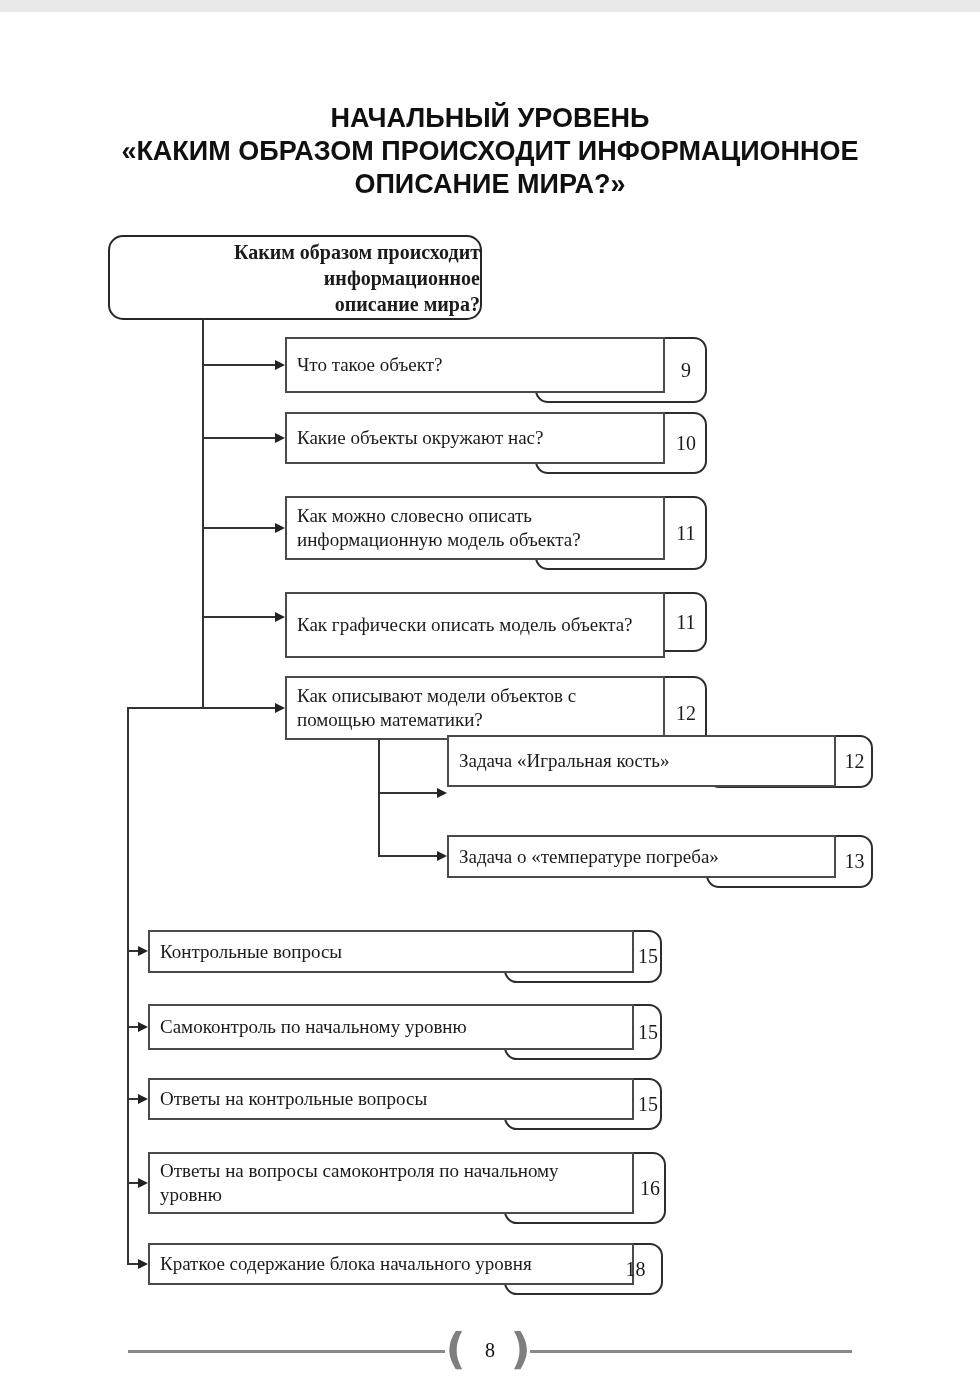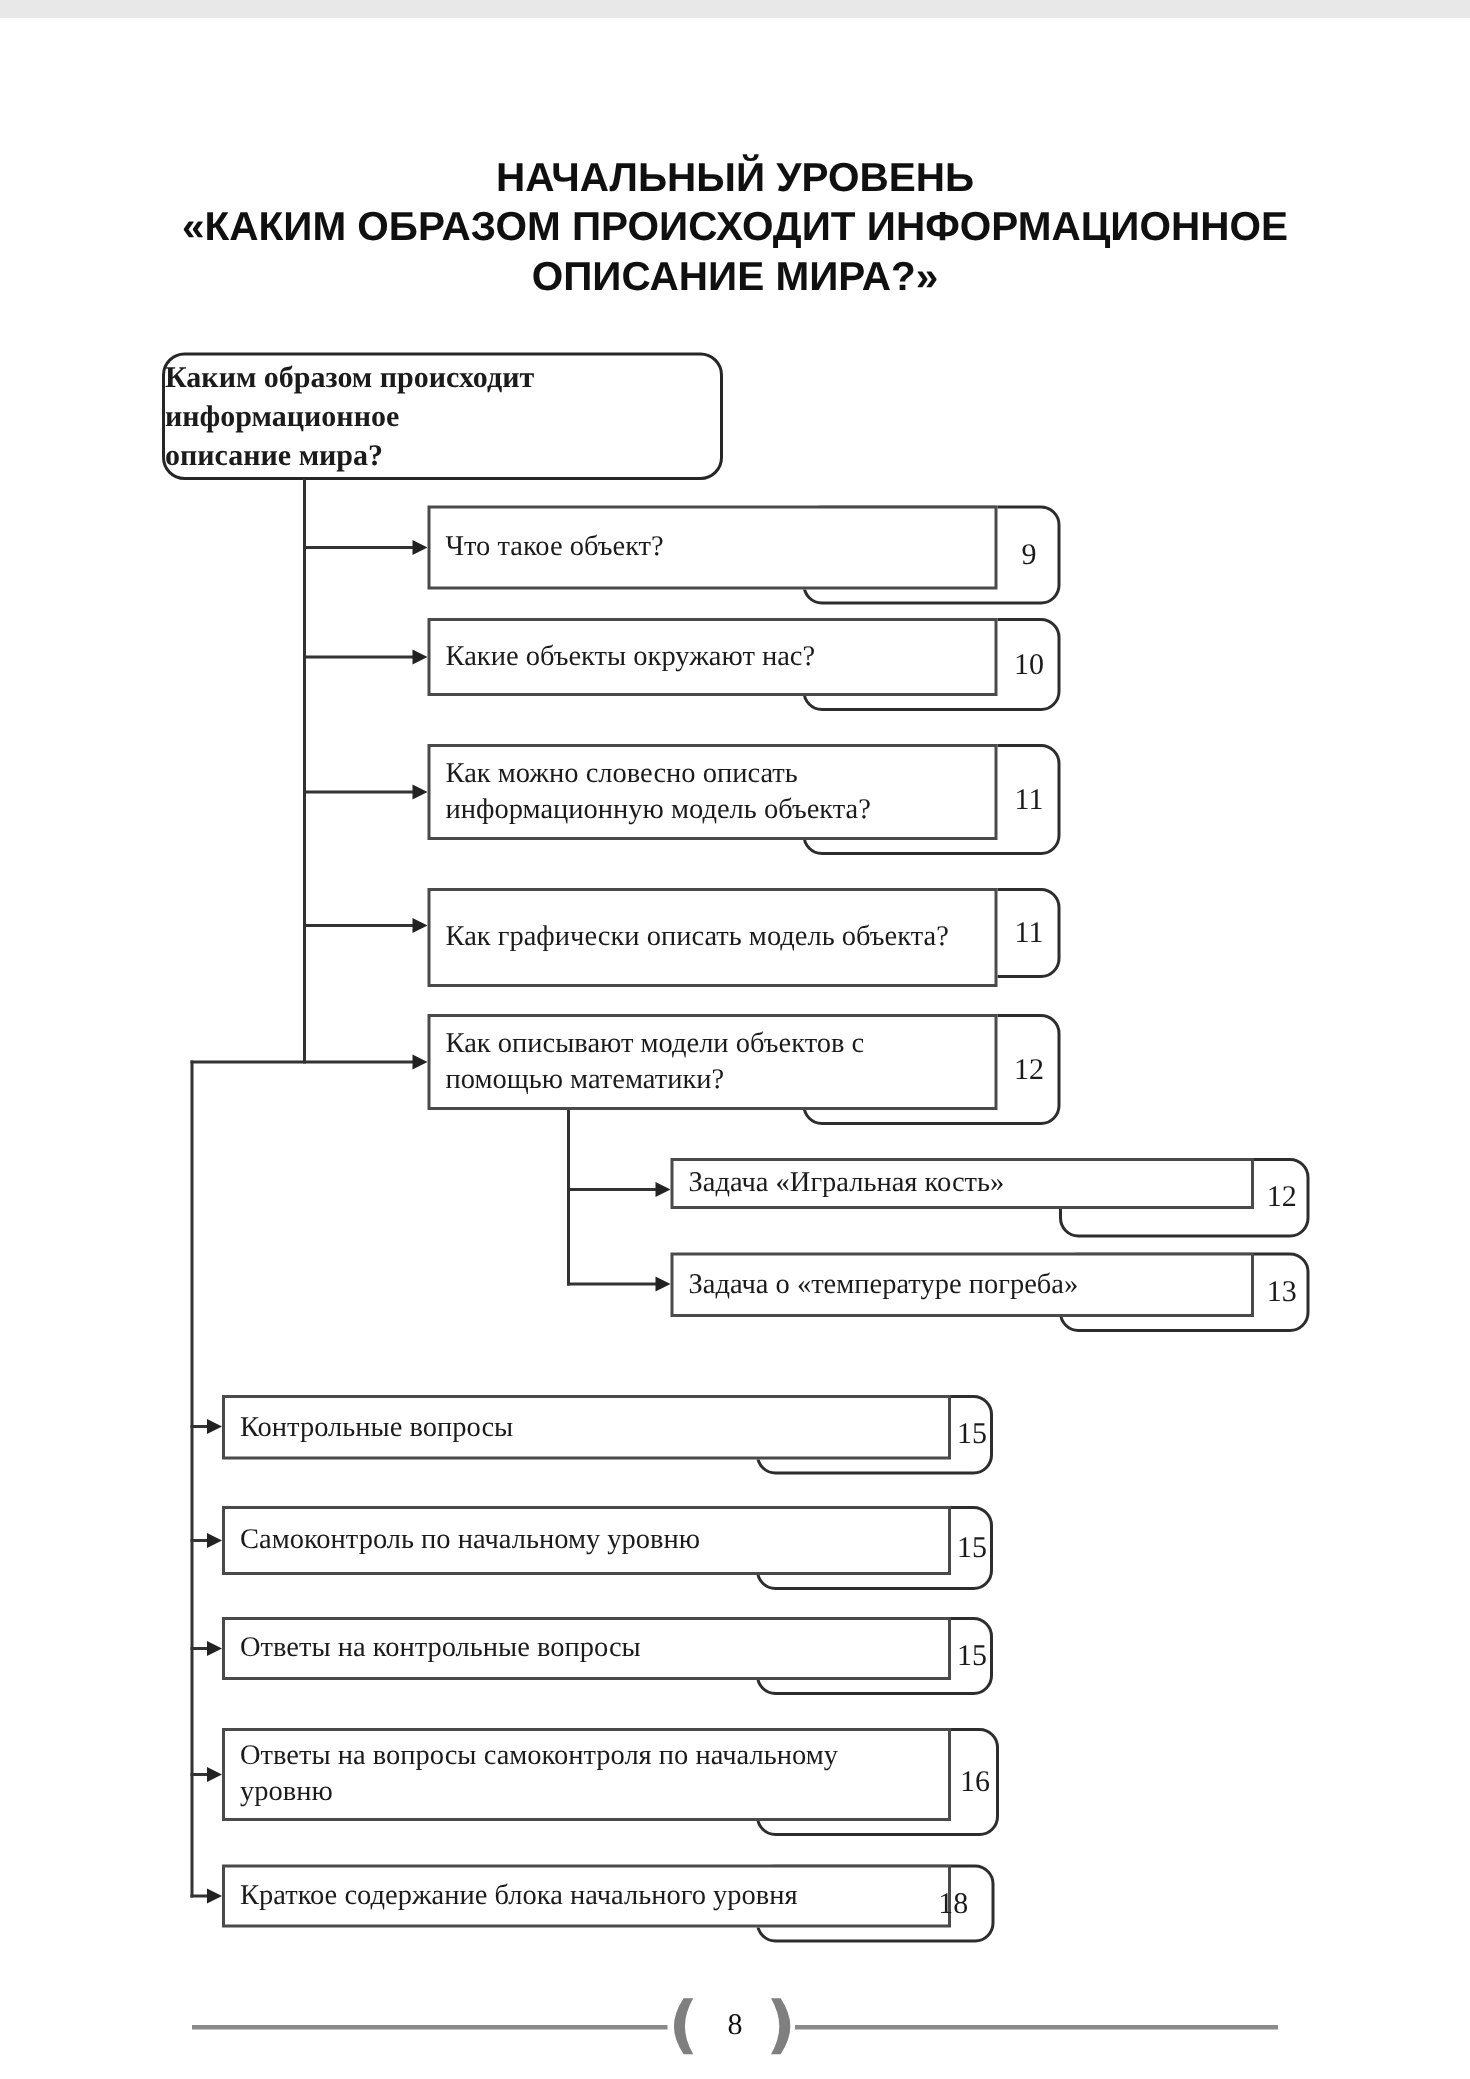--- a/index.html
+++ b/index.html
@@ -19,21 +19,21 @@
     font-family:"Liberation Sans", sans-serif;
     font-weight:700;font-size:27px;line-height:33px;
     color:#101010;
   }
   
   .root-box{
     position:absolute;left:108px;top:223px;width:374px;height:85px;
     border:2px solid #262626;border-radius:15px;background:#fff;
     box-sizing:border-box;
     display:flex;flex-direction:column;justify-content:center;
-    text-align:left;
+    text-align:right;
     font-weight:700;font-size:20px;line-height:26px;
     font-family:"Liberation Serif", serif;
   }
   
   .vline,.hline{position:absolute;background:#333;}
   .vline{width:2px;}
   .hline{height:2px;}
   .arrow{
     position:absolute;width:0;height:0;
     border-top:5px solid transparent;
@@ -153,21 +153,21 @@
   </div>
 
   <div class="item" style="left:285px;top:664px;width:380px;height:64px">
     <div class="tab" style="left:250px;width:172px;height:74px"></div>
     <div class="box">
         <span>Как описывают модели объектов с помощью математики?</span>
       </div>
     <div class="num" style="left:380px;width:42px;height:74px">12</div>
   </div>
 
-  <div class="item" style="left:447px;top:760px;width:389px;height:34px">
+  <div class="item" style="left:447px;top:723px;width:389px;height:52px">
     <div class="tab" style="left:259px;width:167px;height:53px"></div>
     <div class="box">
         <span>Задача «Игральная кость»</span>
       </div>
     <div class="num" style="left:389px;width:37px;height:53px">12</div>
   </div>
 
   <div class="item" style="left:447px;top:823px;width:389px;height:43px">
     <div class="tab" style="left:259px;width:167px;height:53px"></div>
     <div class="box">

